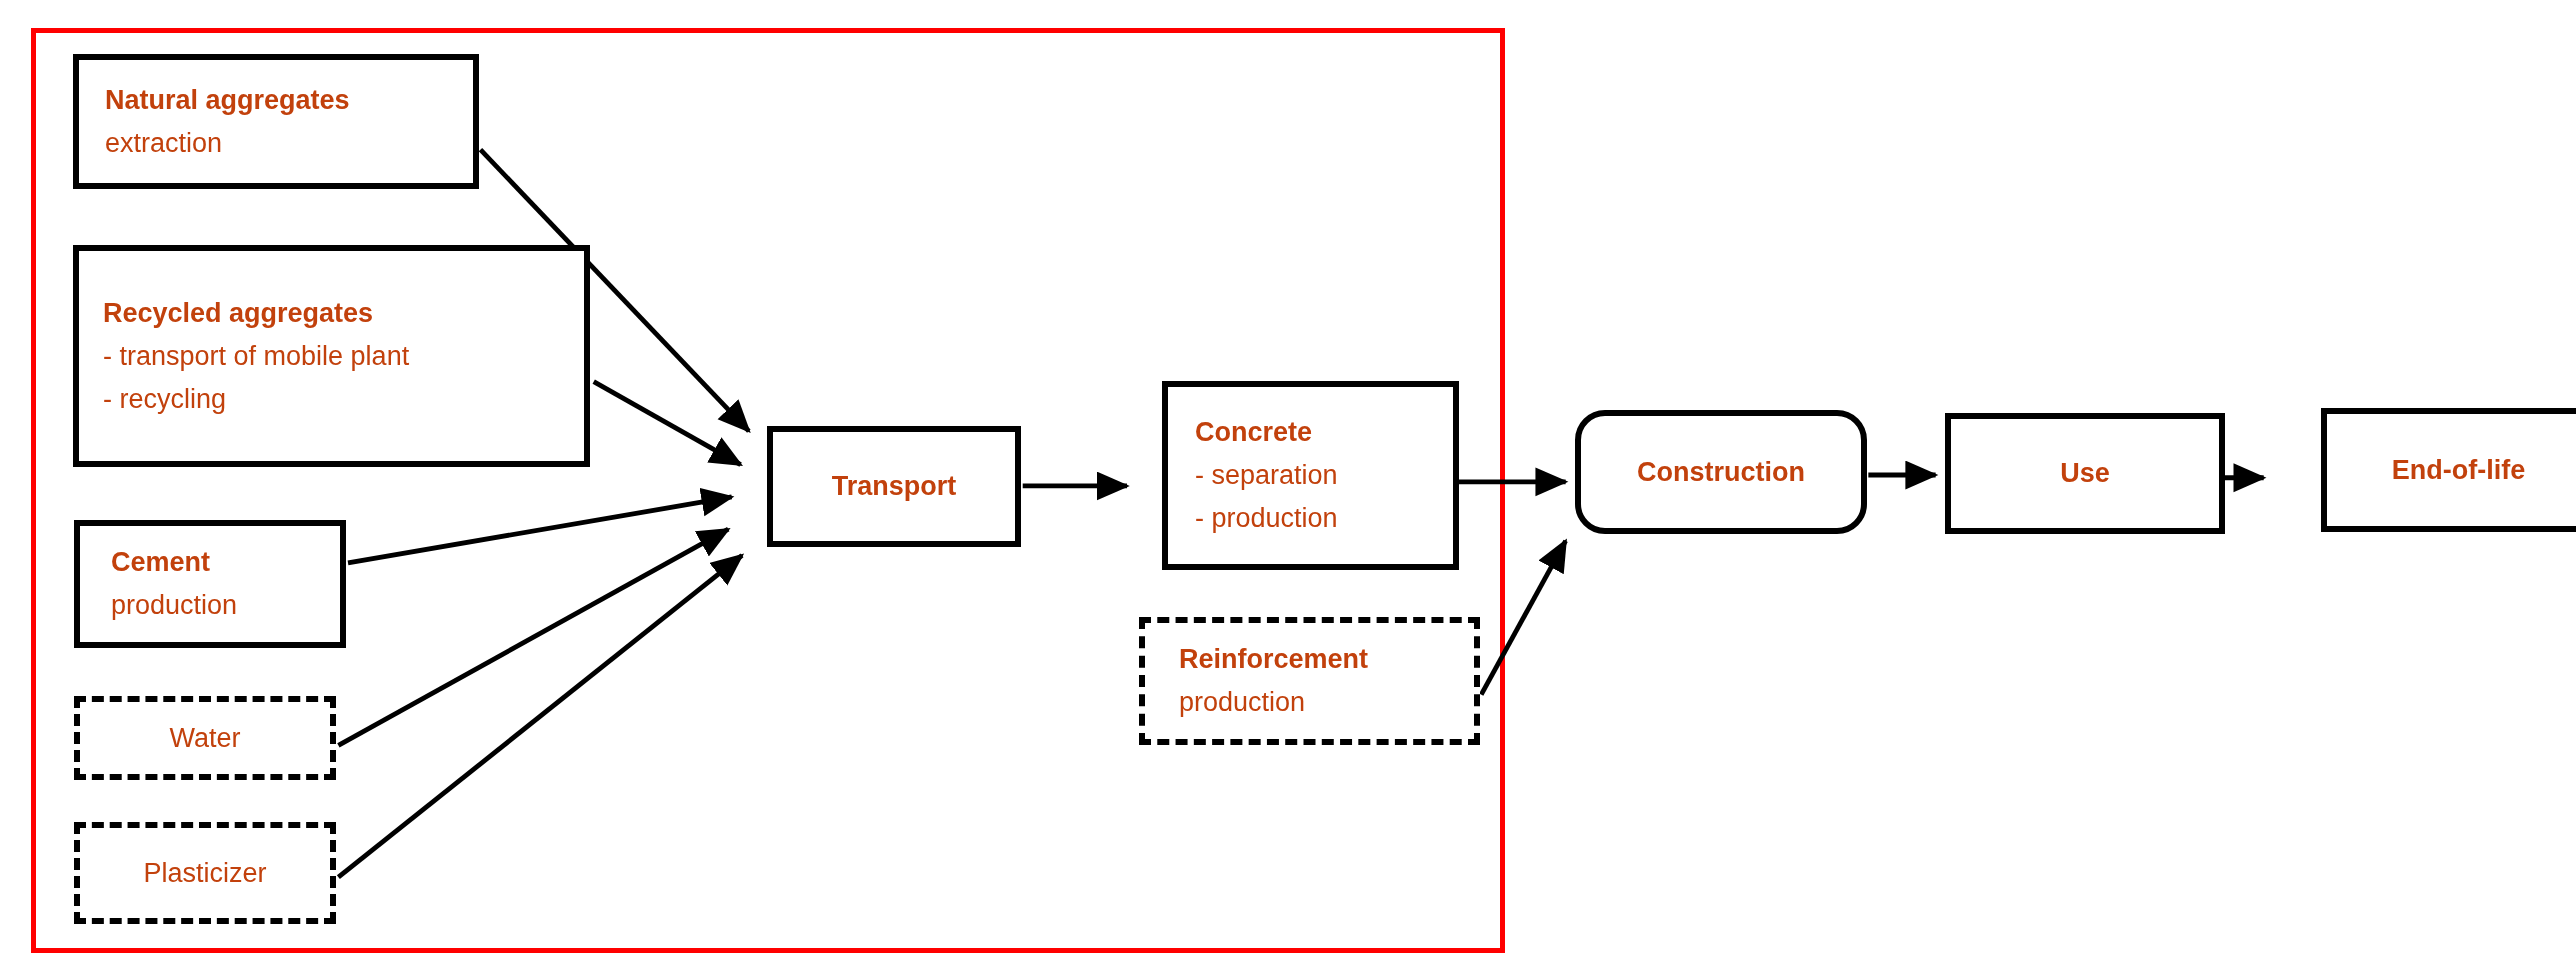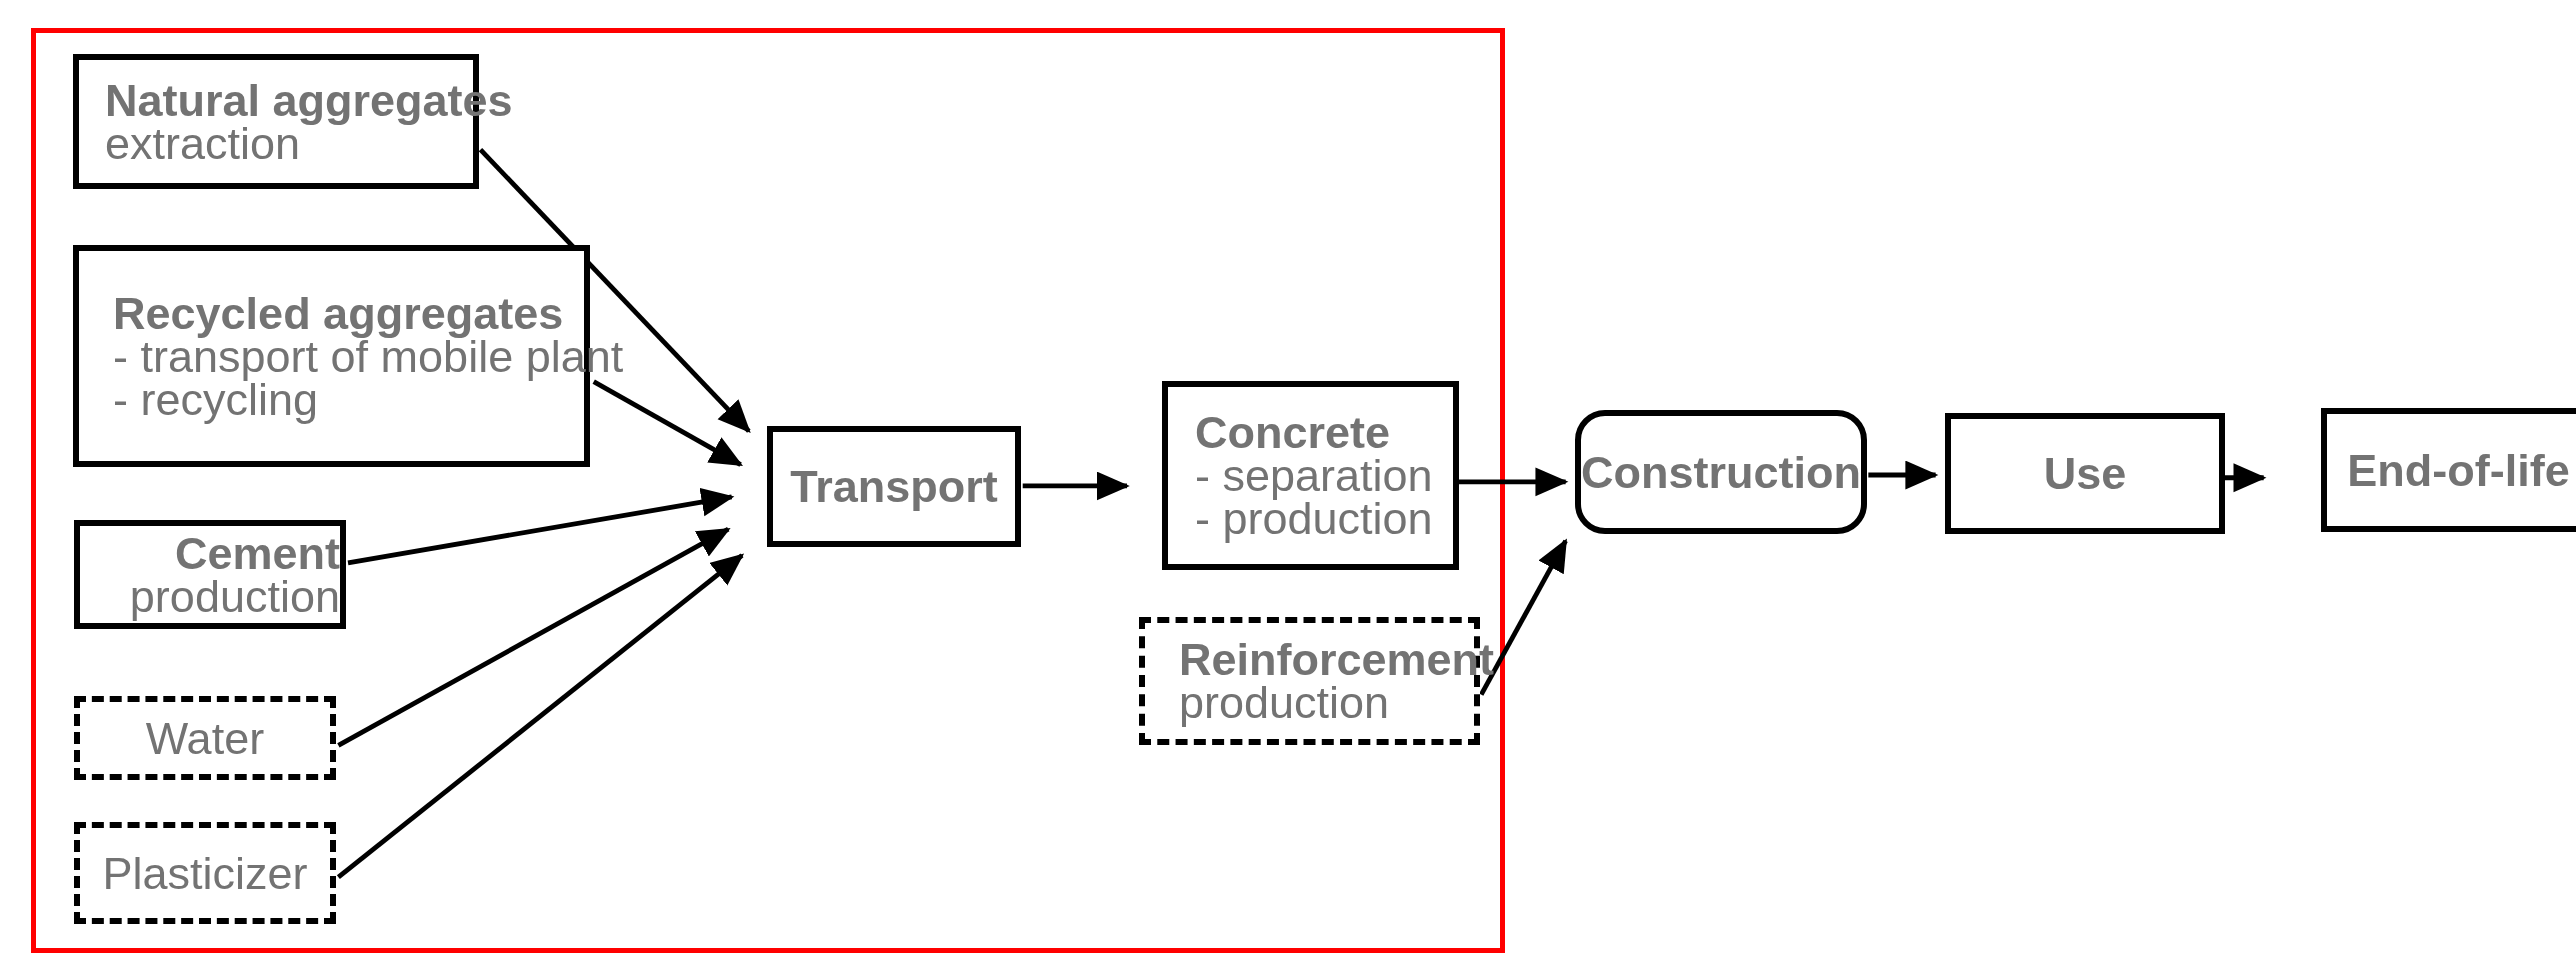--- a/index.html
+++ b/index.html
@@ -33,35 +33,35 @@
     box-sizing: border-box;
   }
   .node {
     position: absolute;
     box-sizing: border-box;
     border: 6.9px solid #000000;
     background: #ffffff;
     display: flex;
     flex-direction: column;
     justify-content: center;
-    font-size: 45px;
+    font-size: 27px;
     line-height: 43px;
-    color: #737373;
+    color: #c2410c;
   }
   .node.dashed { border-style: dashed; }
   .node.center-text { align-items: center; text-align: left; }
   .node.left-text { align-items: flex-start; text-align: left; }
   .node .title { font-weight: bold; white-space: nowrap; }
   .node .title.regular { font-weight: normal; }
   .node .line { font-weight: normal; white-space: nowrap; }
 
   
   #box-natural       { left: 73px;  top: 54px;   width: 406px; height: 135px; padding-left: 26px; }
-  #box-recycled      { left: 73px;  top: 245px;  width: 517px; height: 222px; padding-left: 34px; }
-  #box-cement        { left: 74px;  top: 520px;  width: 272px; height: 109px; padding-left: 31px; align-items: flex-end; }
+  #box-recycled      { left: 73px;  top: 245px;  width: 517px; height: 222px; padding-left: 24px; }
+  #box-cement        { left: 74px;  top: 520px;  width: 272px; height: 128px; padding-left: 31px; }
   #box-water         { left: 74px;  top: 696px; width: 262px; height: 84px; }
   #box-plasticizer   { left: 74px;  top: 822px; width: 262px; height: 102px; }
   #box-transport     { left: 767px; top: 426px;  width: 254px; height: 121px; }
   #box-concrete      { left: 1139px; top: 381px;  width: 297px; height: 189px; padding-left: 27px; margin-left: 23px; }
   #box-reinforcement { left: 1139px; top: 617px;  width: 341px; height: 128px; padding-left: 34px; }
   #box-construction  { left: 1575px; top: 410px;  width: 292px; height: 124px; border-radius: 30px; }
   #box-use           { left: 1945px; top: 413px;  width: 280px; height: 121px; }
   #box-endoflife     { left: 2273px; top: 408px;  width: 275px; height: 124px; margin-left: 48px; }
 </style>
 </head>

